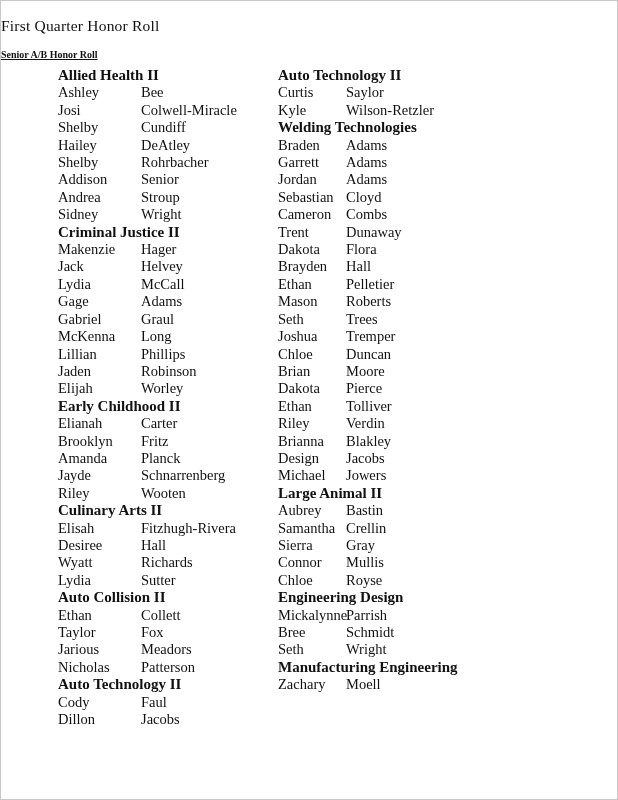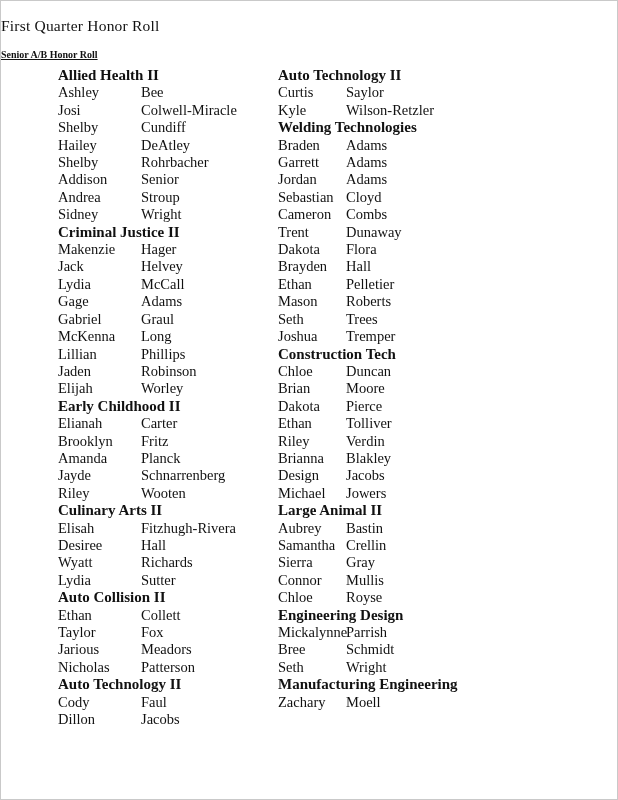--- a/index.html
+++ b/index.html
@@ -264,21 +264,20 @@
           <span class="last">Roberts</span>
         </div>
         <div class="student-row">
           <span class="first">Seth</span>
           <span class="last">Trees</span>
         </div>
         <div class="student-row">
           <span class="first">Joshua</span>
           <span class="last">Tremper</span>
         </div>
-        <div class="section-heading">Construction Tech</div>
         <div class="student-row">
           <span class="first">Chloe</span>
           <span class="last">Duncan</span>
         </div>
         <div class="student-row">
           <span class="first">Brian</span>
           <span class="last">Moore</span>
         </div>
         <div class="student-row">
           <span class="first">Dakota</span>

